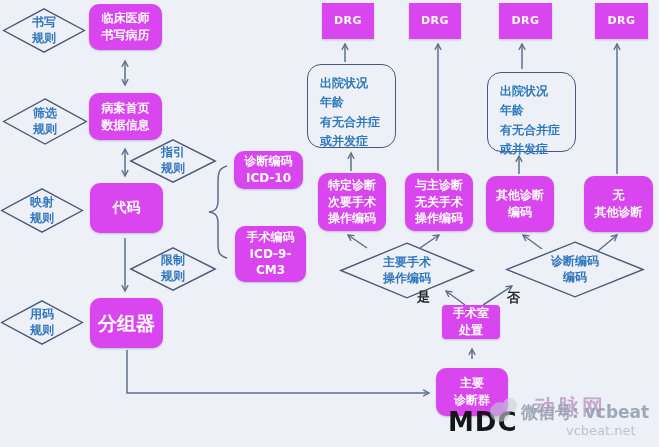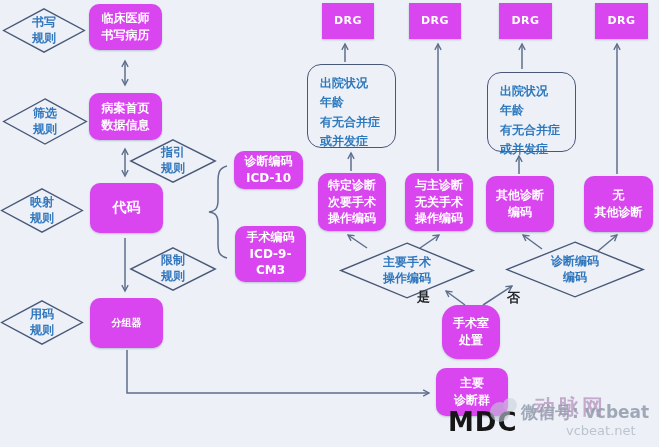--- a/index.html
+++ b/index.html
@@ -93,21 +93,21 @@
       <span class="lbl">临床医师
 书写病历</span>
     </div>
   <div class="bluebox" style="left:89px;top:93px;width:73px;height:47px">
       <span class="lbl">病案首页
 数据信息</span>
     </div>
   <div class="bluebox" style="left:90px;top:183px;width:73px;height:50px;font-size:14px">
       <span class="lbl">代码</span>
     </div>
-  <div class="bluebox" style="left:90px;top:298px;width:73px;height:50px;font-size:10px">
+  <div class="bluebox" style="left:90px;top:298px;width:73px;height:50px;font-size:19px">
       <span class="lbl">分组器</span>
     </div>
 
   <div class="bluebox" style="left:234px;top:151px;width:69px;height:38px">
       <span class="lbl">诊断编码
 ICD-10</span>
     </div>
   <div class="bluebox" style="left:235px;top:226px;width:71px;height:56px">
       <span class="lbl">手术编码
 ICD-9-
@@ -126,21 +126,21 @@
     </div>
   <div class="bluebox" style="left:486px;top:176px;width:68px;height:56px">
       <span class="lbl">其他诊断
 编码</span>
     </div>
   <div class="bluebox" style="left:584px;top:176px;width:69px;height:56px">
       <span class="lbl">无
 其他诊断</span>
     </div>
 
-  <div class="bluebox" style="left:442px;top:305px;width:58px;height:54px;border-radius:16px">
+  <div class="bluebox" style="left:442px;top:305px;width:58px;height:34px;border-radius:4px">
       <span class="lbl">手术室
 处置</span>
     </div>
   <div class="bluebox" style="left:436px;top:368px;width:72px;height:48px">
       <span class="lbl">主要
 诊断群</span>
     </div>
 
   <div class="whitebox" style="left:307px;top:64px;width:89px;height:84px"><span class="lbl">出院状况
 年龄

